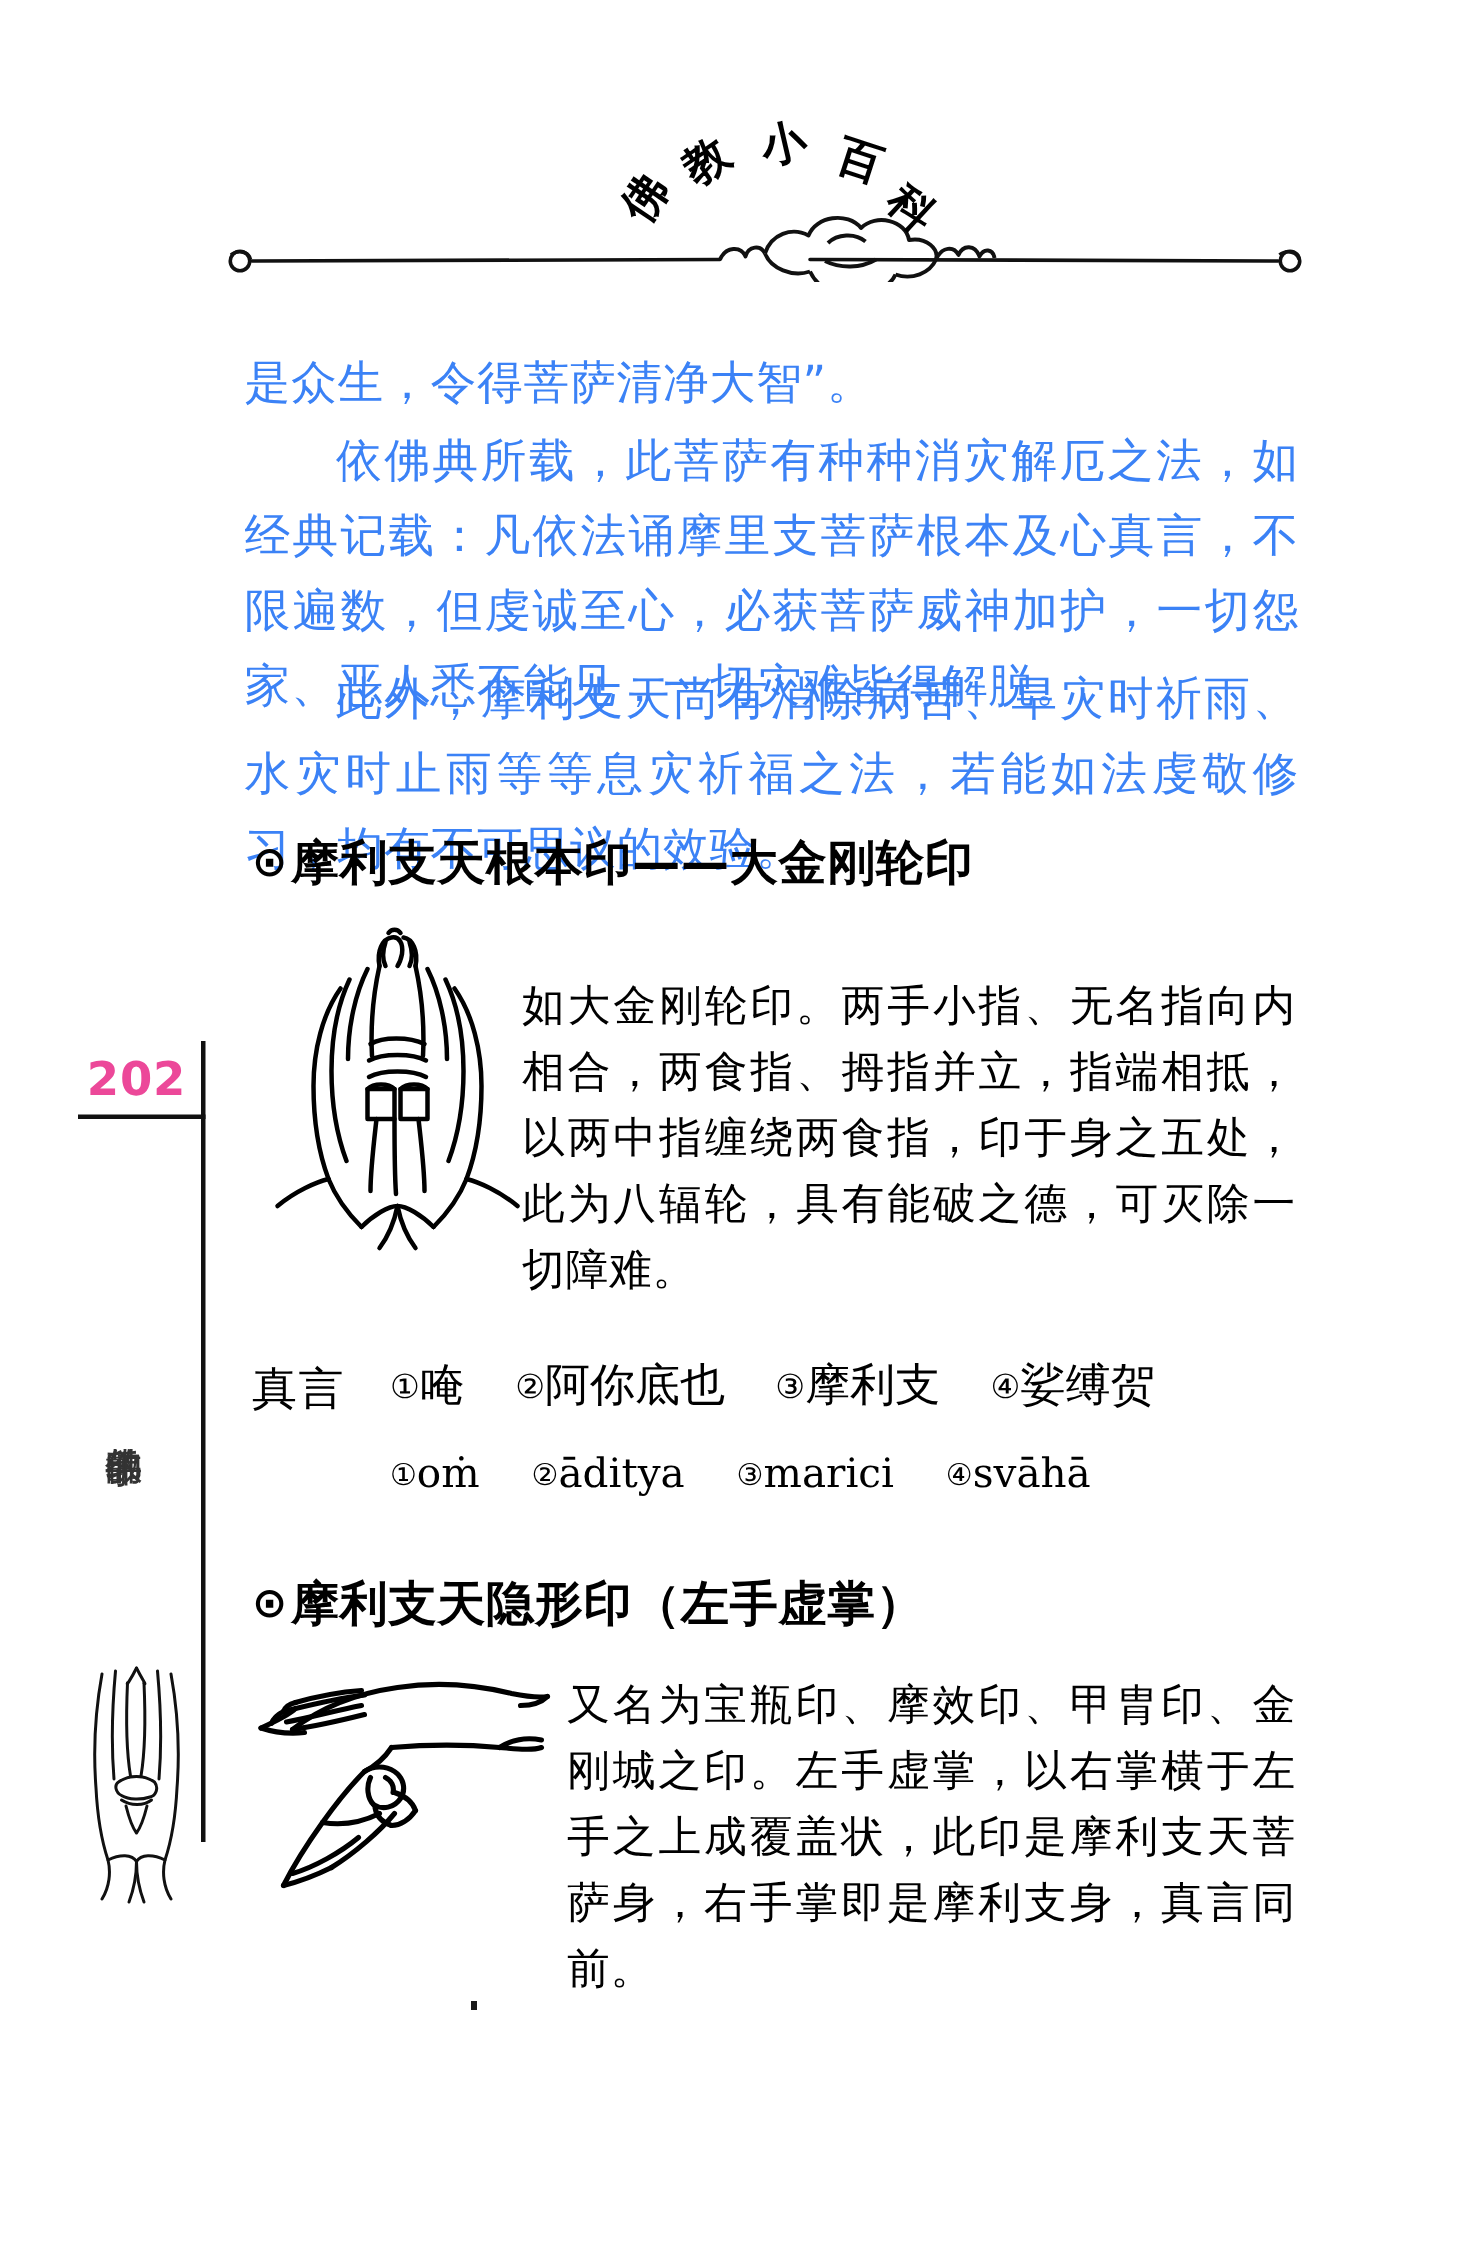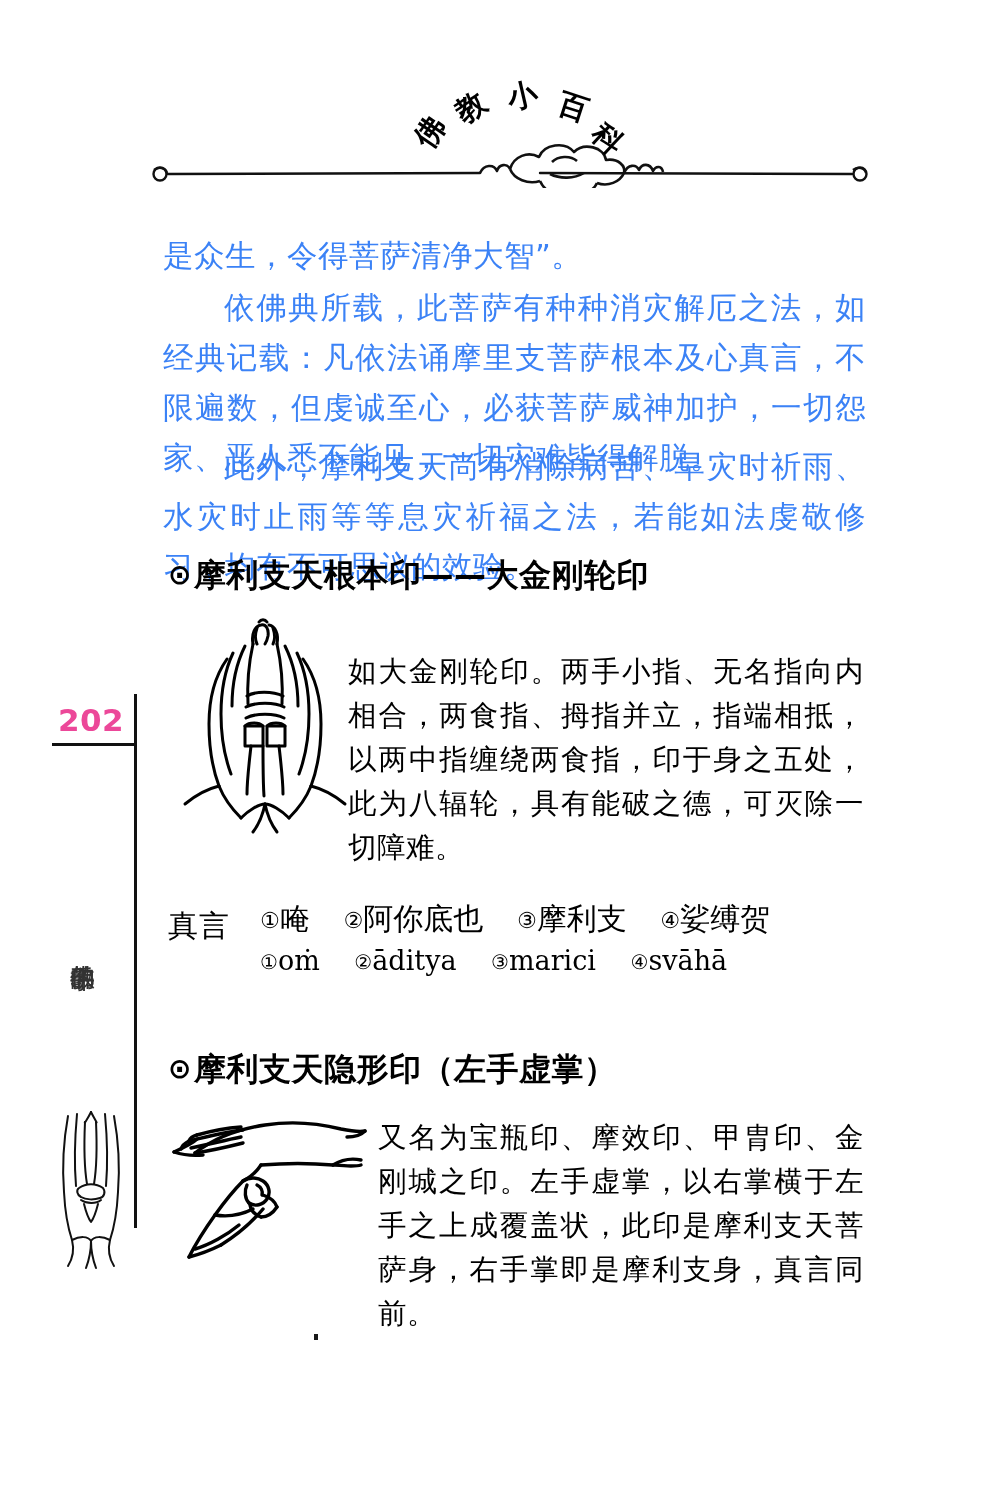--- a/index.html
+++ b/index.html
@@ -142,23 +142,23 @@
     font-size: 30px;
     font-weight: normal;
     letter-spacing: 1px;
   }
   .mantra-line {
     position: relative;
     margin-left: 92px;
     white-space: nowrap;
   }
   .mantra-line .item { display: inline-block; }
-  #mantra-cn { font-family: "DejaVu Sans", "Liberation Sans", sans-serif; font-size: 30px; line-height: 32px; }
+  #mantra-cn { font-family: "DejaVu Sans", "Liberation Sans", sans-serif; font-size: 30px; line-height: 42px; }
   #mantra-cn .item { margin-right: 24px; }
-  #mantra-rom { font-family: "DejaVu Serif", "Liberation Serif", serif; font-size: 27px; line-height: 42px; margin-top: 4px; }
+  #mantra-rom { font-family: "DejaVu Serif", "Liberation Serif", serif; font-size: 27px; line-height: 42px; margin-top: 16px; }
   #mantra-rom .item { margin-right: 26px; }
   .num {
     display: inline-block;
     font-size: 0.74em;
     vertical-align: 1px;
   }
 
   #stray-dot {
     position: absolute;
     left: 314px;

